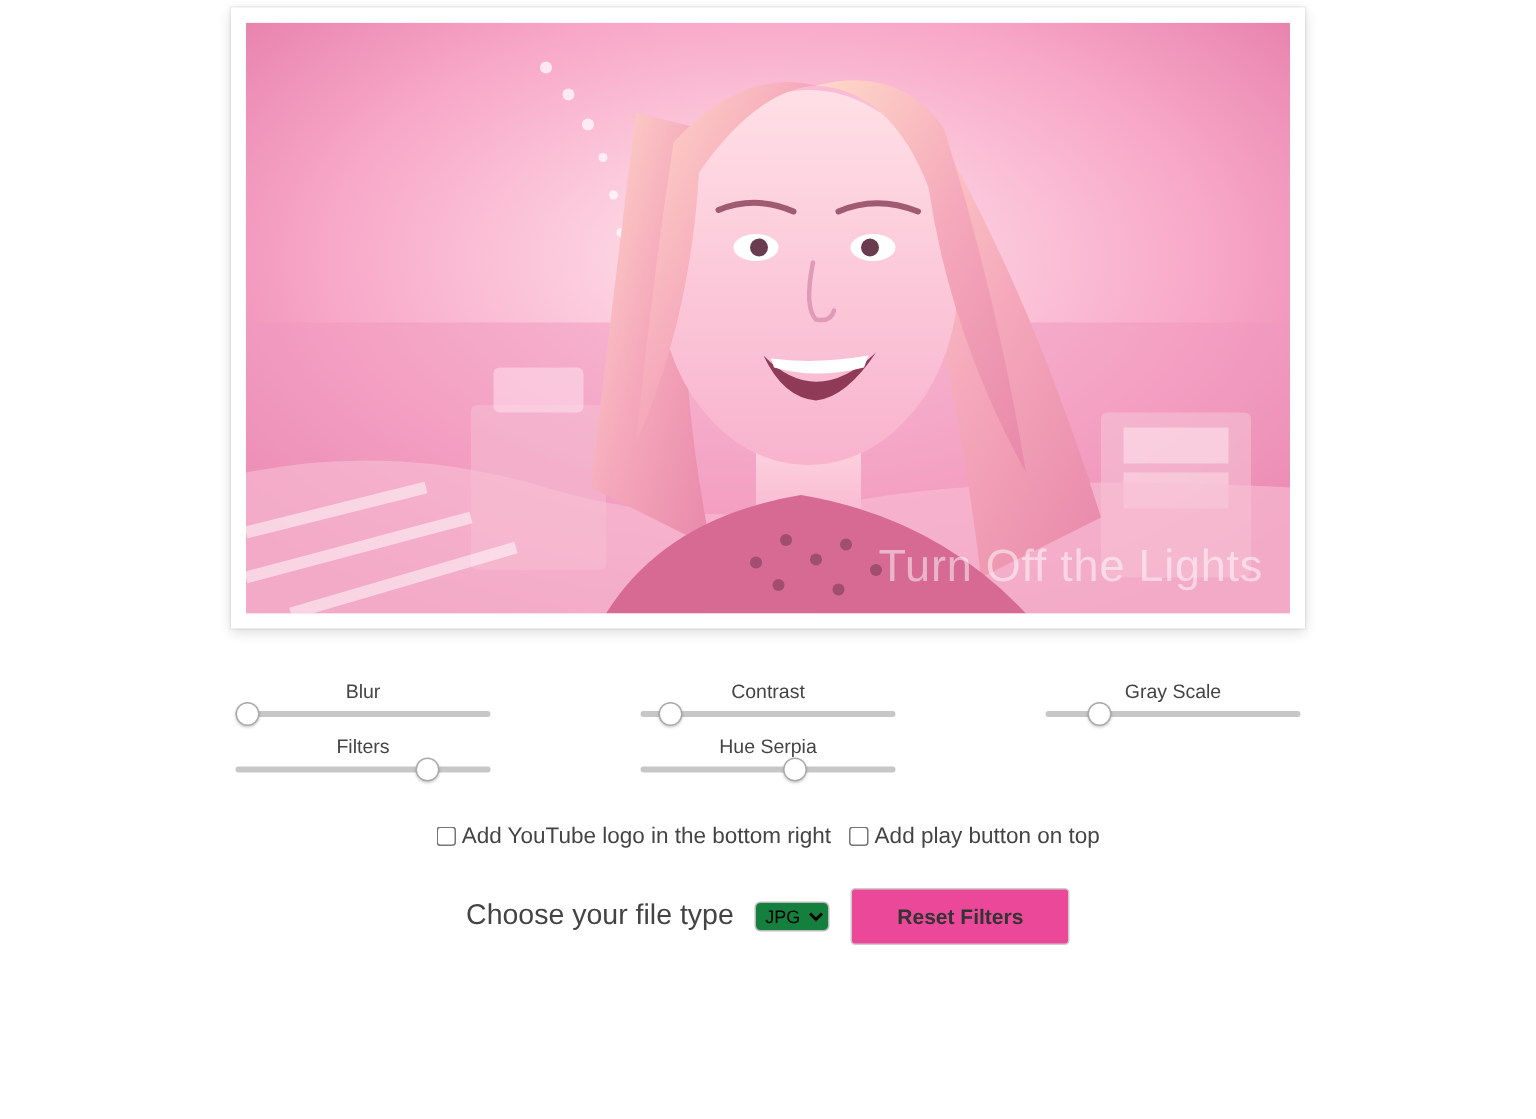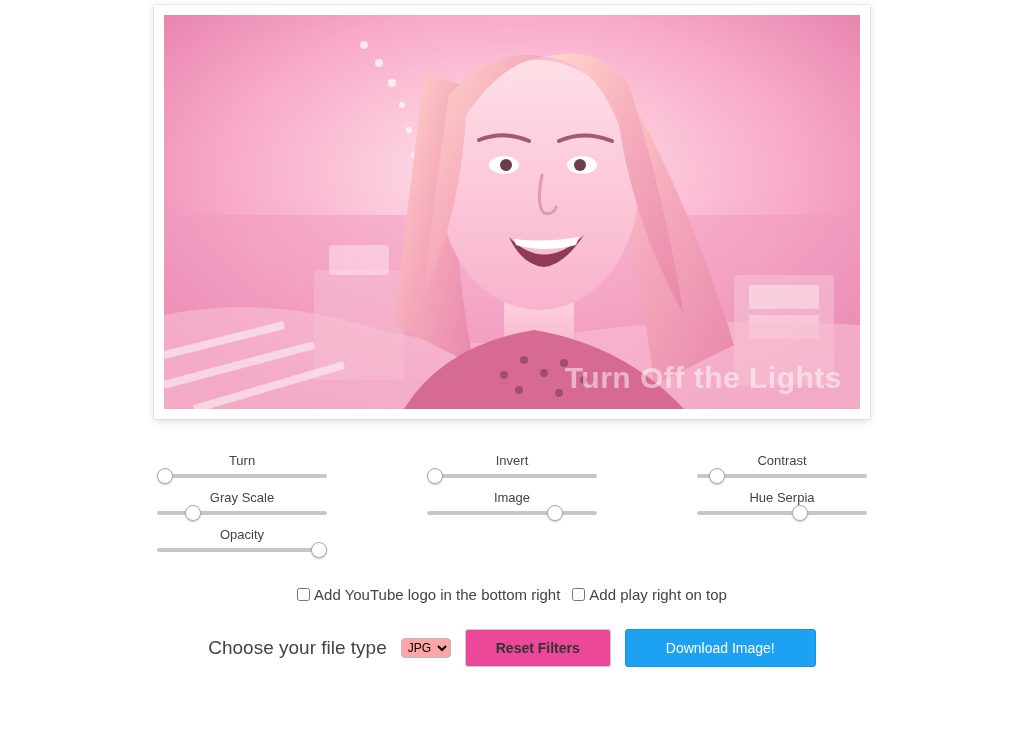--- a/index.html
+++ b/index.html
@@ -41,21 +41,21 @@
       height: 100%;
       display: block;
     }
     
     .watermark {
       position: absolute;
       bottom: 14px;
       right: 18px;
       color: rgba(255, 255, 255, 0.5);
       font-size: 30px;
-      font-weight: 700;
+      font-weight: 400;
       letter-spacing: 0.5px;
       pointer-events: none;
     }
     
     .controls-grid {
       display: grid;
       grid-template-columns: repeat(3, 1fr);
       gap: 0 30px;
       max-width: 900px;
       margin: 34px auto 0;
@@ -141,21 +141,21 @@
       font-size: 19px;
       color: #444;
       font-weight: 300;
     }
     
     .filetype-select {
       font-size: 12px;
       padding: 1px 2px;
       border: 1px solid #bbb;
       border-radius: 4px;
-      background: #fca5a5;
+      background: #15803d;
       height: 20px;
     }
     
     .btn {
       padding: 10px 30px;
       font-size: 14px;
       border-radius: 3px;
       cursor: pointer;
       border: 1px solid transparent;
     }
@@ -260,71 +260,62 @@
         <path d="M345,222 Q380,258 420,220 Q400,250 380,252 Q358,250 345,222 Z" fill="#8f3a56"></path>
         <path d="M350,224 Q380,228 415,222 L412,230 Q380,238 352,230 Z" fill="#ffffff"></path>
       </svg>
       <div class="watermark">Turn Off the Lights</div>
     </div>
   </div>
 
   <div class="controls-grid">
 
     <div class="slider-group">
-      <span class="slider-label">Turn</span>
+      <span class="slider-label">Blur</span>
       <input type="range" class="slider" value="0" style="">
     </div>
 
 
-    <div class="slider-group">
-      <span class="slider-label">Invert</span>
-      <input type="range" class="slider" value="0" style="">
-    </div>
 
     <div class="slider-group">
       <span class="slider-label">Contrast</span>
       <input type="range" class="slider" value="8" style="">
     </div>
 
     <div class="slider-group">
       <span class="slider-label">Gray Scale</span>
       <input type="range" class="slider" value="18" style="">
     </div>
 
 
     <div class="slider-group">
-      <span class="slider-label">Image</span>
+      <span class="slider-label">Filters</span>
       <input type="range" class="slider" value="78" style="">
     </div>
 
     <div class="slider-group">
       <span class="slider-label">Hue Serpia</span>
       <input type="range" class="slider" value="62" style="">
     </div>
 
-    <div class="slider-group">
-      <span class="slider-label">Opacity</span>
-      <input type="range" class="slider" value="100" style="">
-    </div>
 
   </div>
 
   <div class="options-row">
     <label class="checkbox-wrap">
       <input type="checkbox" style="">
       <span>Add YouTube logo in the bottom right</span>
     </label>
     <label class="checkbox-wrap">
       <input type="checkbox" style="">
-      <span>Add play right on top</span>
+      <span>Add play button on top</span>
     </label>
   </div>
 
   <div class="actions-row">
     <span class="filetype-label">Choose your file type</span>
     <select class="filetype-select">
       <option>JPG</option>
     </select>
     <button class="btn btn-reset">Reset Filters</button>
-    <button class="btn btn-download">Download Image!</button>
   </div>
 
 </div>
 
 </body></html>

